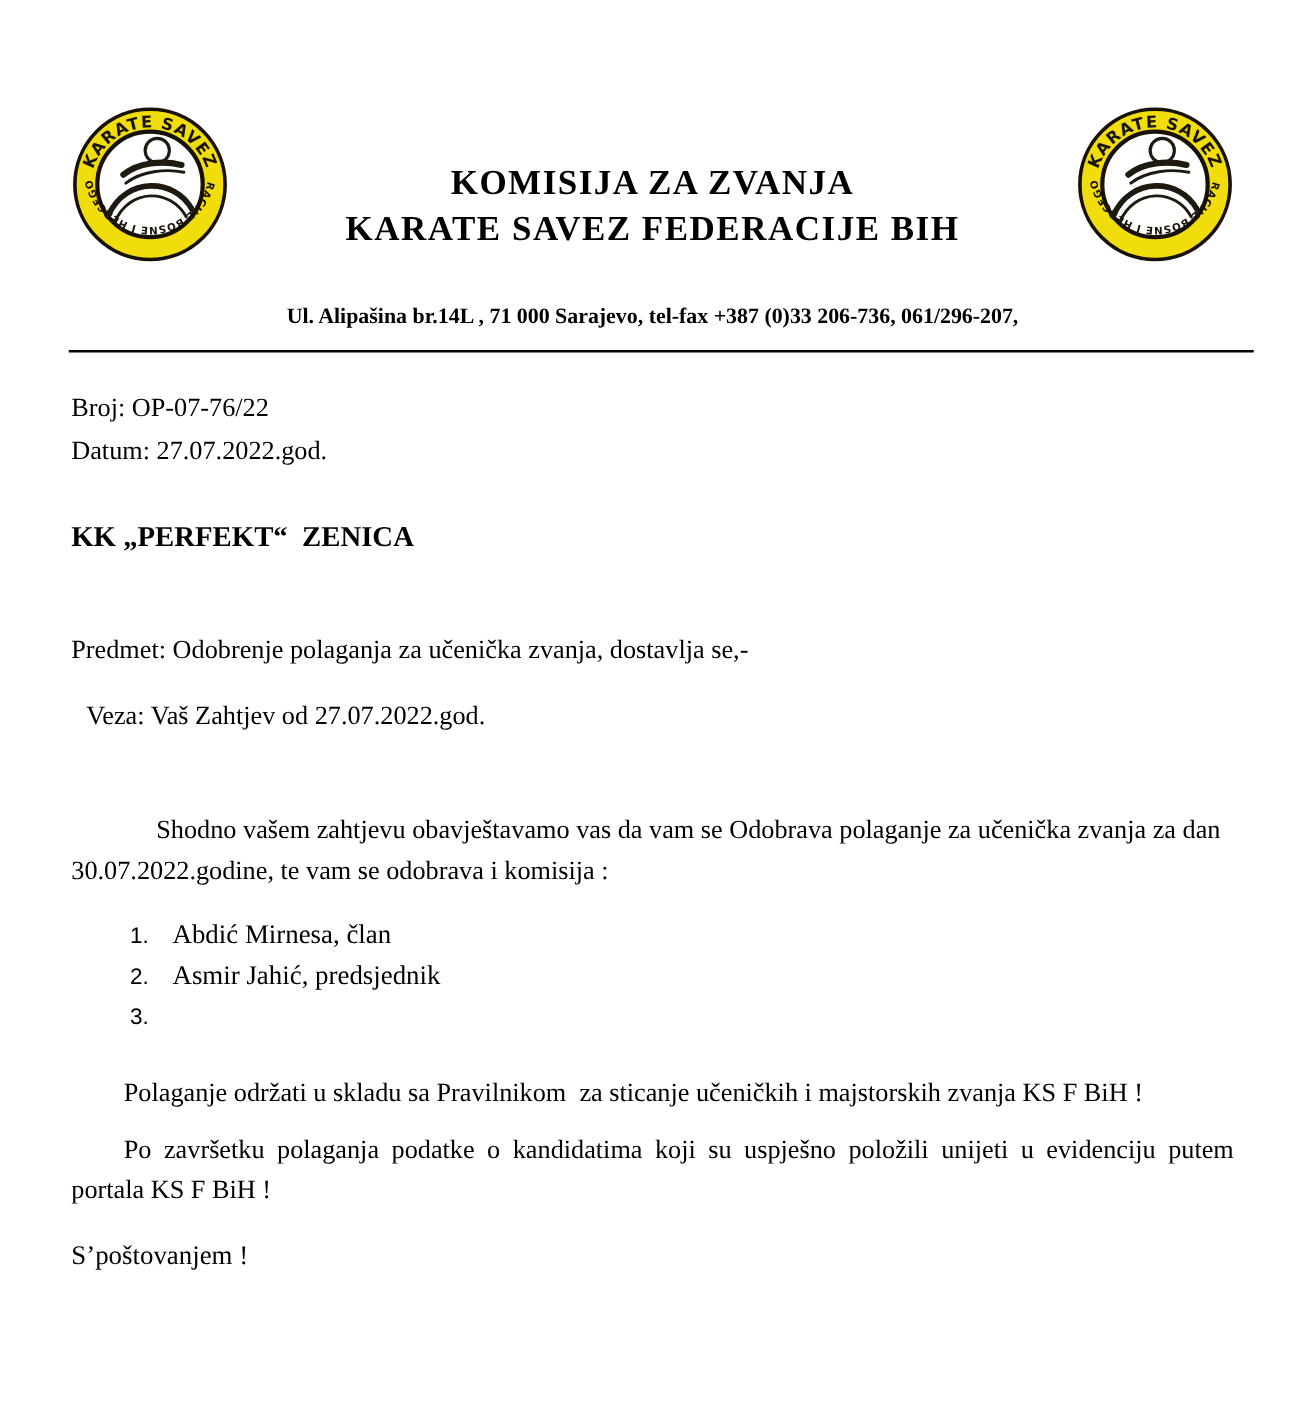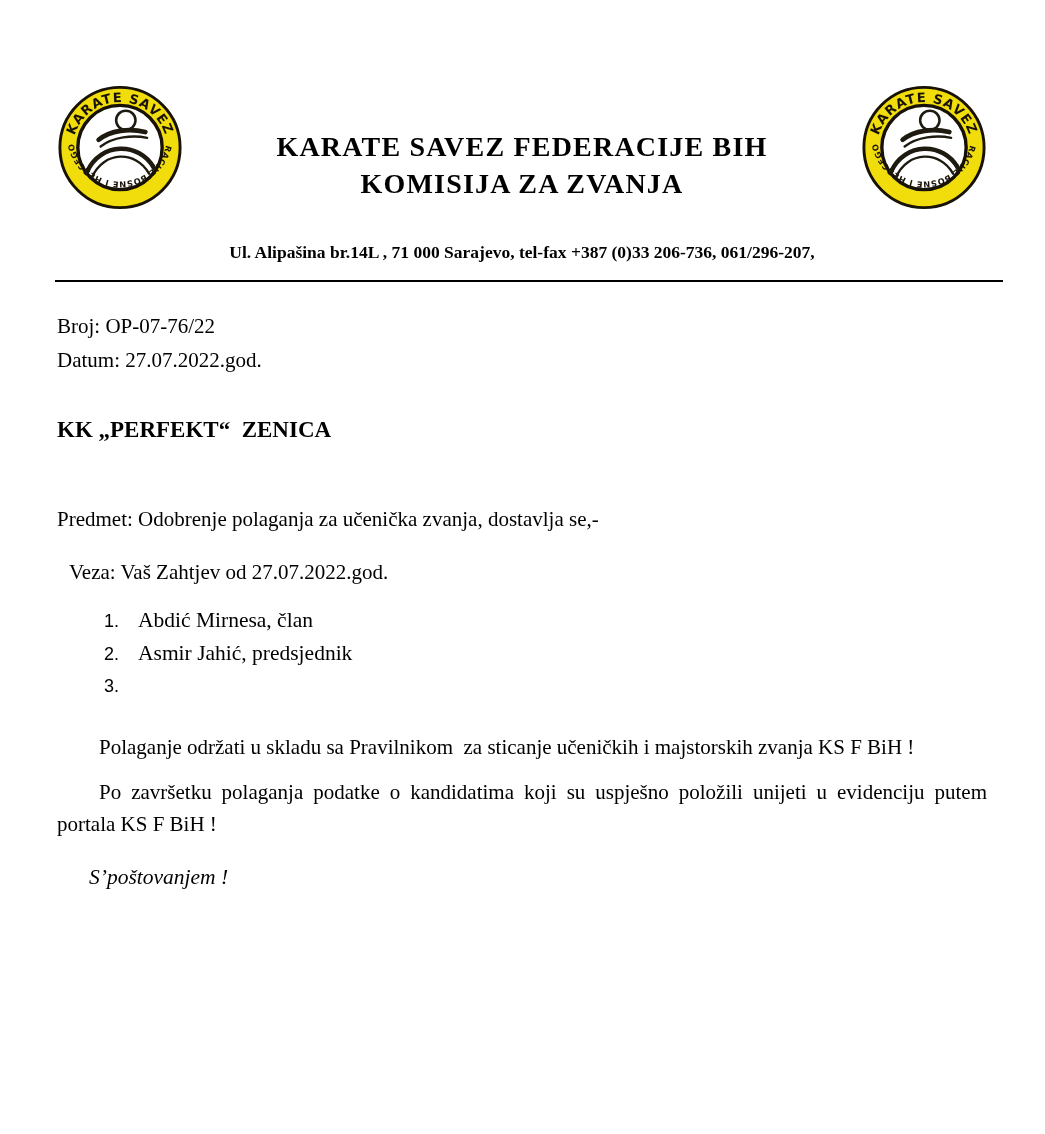--- a/index.html
+++ b/index.html
@@ -81,22 +81,20 @@
   .committee-name{font-size:21.5px;}
   .para-justified{
     margin-top:29px;
     text-align:justify;
     text-indent:42px;
   }
   .para-justified + .para-justified{margin-top:12px;}
   .closing{
     margin-top:24px;
     font-size:21.5px;
-    font-style:italic;
-    margin-left:32px;
   }
   
   .badge-text-top{
     font-family:"DejaVu Sans", sans-serif;
     font-weight:bold;
     font-size:13.5px;
     letter-spacing:1px;
   }
   .badge-text-bottom{
     font-family:"DejaVu Sans", sans-serif;
@@ -124,22 +122,22 @@
       <g stroke="#1e1a10" fill="none" stroke-linecap="round">
         <circle cx="71" cy="37" r="10" stroke-width="2.6"></circle>
         <path d="M 43,57 C 55,47 75,45 91,49" stroke-width="5"></path>
         <path d="M 45,64 C 58,54 78,52 93,55" stroke-width="2.4"></path>
         <path d="M 31,90 C 45,59 85,59 100,86" stroke-width="4.6"></path>
         <path d="M 36,96 C 48,68 82,68 95,92" stroke-width="2.4"></path>
       </g>
     </svg>
 
     <div class="title-block">
+      <div class="title-line">KOMISIJA ZA ZVANJA</div>
       <div class="title-line">KARATE SAVEZ FEDERACIJE BIH</div>
-      <div class="title-line">KOMISIJA ZA ZVANJA</div>
     </div>
 
     <svg class="badge" viewBox="0 0 130 130">
       <circle cx="65" cy="65" r="62" fill="#F1DD0B" stroke="#181206" stroke-width="3"></circle>
       <circle cx="65" cy="65" r="43.5" fill="#ffffff" stroke="#181206" stroke-width="3.5"></circle>
       <text class="badge-text-top" fill="#181206"><textPath href="#arcTop" startOffset="50%" text-anchor="middle">KARATE SAVEZ</textPath></text>
       <text class="badge-text-bottom" fill="#181206"><textPath href="#arcBottom" startOffset="50%" text-anchor="middle">FEDERACIJE BOSNE I HERCEGOVINE</textPath></text>
       <g stroke="#1e1a10" fill="none" stroke-linecap="round">
         <circle cx="71" cy="37" r="10" stroke-width="2.6"></circle>
         <path d="M 43,57 C 55,47 75,45 91,49" stroke-width="5"></path>
@@ -158,20 +156,21 @@
     <div>Broj: OP-07-76/22</div>
     <div>Datum: 27.07.2022.god.</div>
   </div>
 
   <div class="recipient">KK „PERFEKT“  ZENICA</div>
 
   <div class="subject">Predmet: Odobrenje polaganja za učenička zvanja, dostavlja se,-</div>
 
   <div class="reference">Veza: Vaš Zahtjev od 27.07.2022.god.</div>
 
+  <div class="para para-intro">Shodno vašem zahtjevu obavještavamo vas da vam se Odobrava polaganje za učenička zvanja za dan 30.07.2022.godine, te vam se odobrava i komisija :</div>
 
   <div class="committee">
     <div class="committee-row">
       <span class="committee-num">1.</span>
       <span class="committee-name">Abdić Mirnesa, član</span>
     </div>
     <div class="committee-row">
       <span class="committee-num">2.</span>
       <span class="committee-name">Asmir Jahić, predsjednik</span>
     </div>

